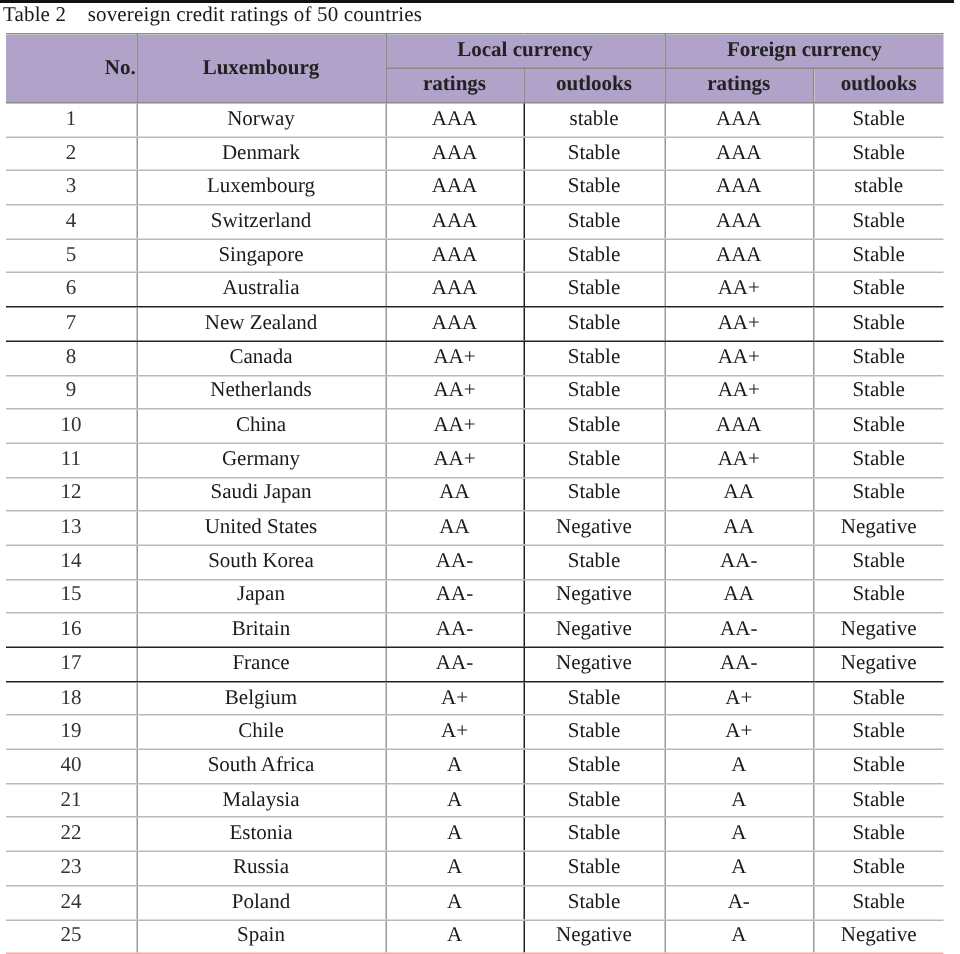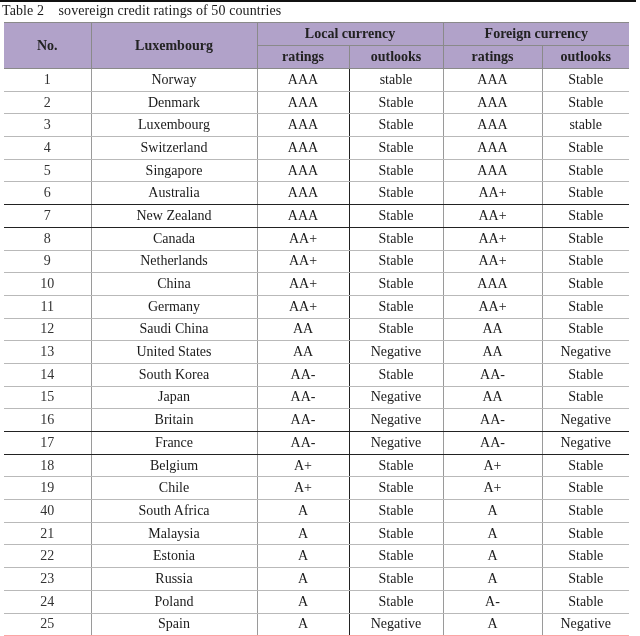--- a/index.html
+++ b/index.html
@@ -10,21 +10,21 @@
     th, td { text-align: center; padding: 0; font-size: 14px; overflow: hidden; white-space: nowrap; }
     thead th { background: #b1a2c9; font-weight: bold; color: #222; border: 1px solid #8a8a8a; }
     thead tr.group th { height: 22px; }
     thead tr.sub th { height: 22px; }
     thead th.rowspan { height: 45px; }
     tbody td { height: 21.7px; border-bottom: 1px solid #b9b9b9; border-left: 1px solid #9a9a9a; }
     tbody td:first-child { border-left: none; }
     tbody tr.strong td { border-bottom: 1px solid #222; }
     tbody tr:last-child td { border-bottom: 1px solid #fca5a5; }
     td.dark-left, th.dark-left { border-left: 1px solid #222 !important; }
-    thead th.first { border-left: none; }
+    thead th.first { border-left: none; text-align: right; }
     thead th.last { border-right: none; margin-top: 16px; }
     tbody td.num { color: #333; }
   </style>
 </head>
 <body>
 
 <div class="topline"></div>
 <div class="caption">Table 2    sovereign credit ratings of 50 countries</div>
 
 <table>
@@ -134,21 +134,21 @@
       <tr>
     <td class="num">11</td>
     <td>Germany</td>
     <td>AA+</td>
     <td class="dark-left">Stable</td>
     <td>AA+</td>
     <td>Stable</td>
   </tr>
       <tr>
     <td class="num">12</td>
-    <td>Saudi China</td>
+    <td>Saudi Japan</td>
     <td>AA</td>
     <td class="dark-left">Stable</td>
     <td>AA</td>
     <td>Stable</td>
   </tr>
       <tr>
     <td class="num">13</td>
     <td>United States</td>
     <td>AA</td>
     <td class="dark-left">Negative</td>

